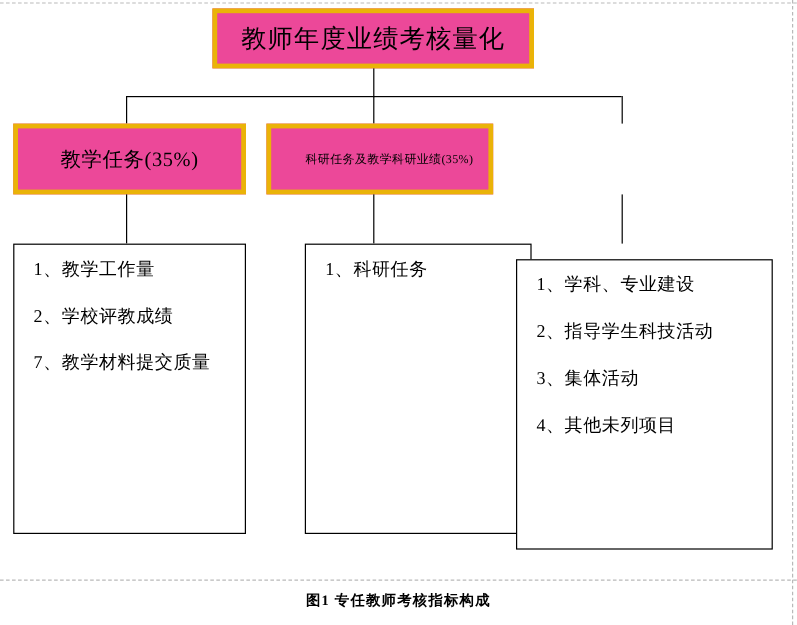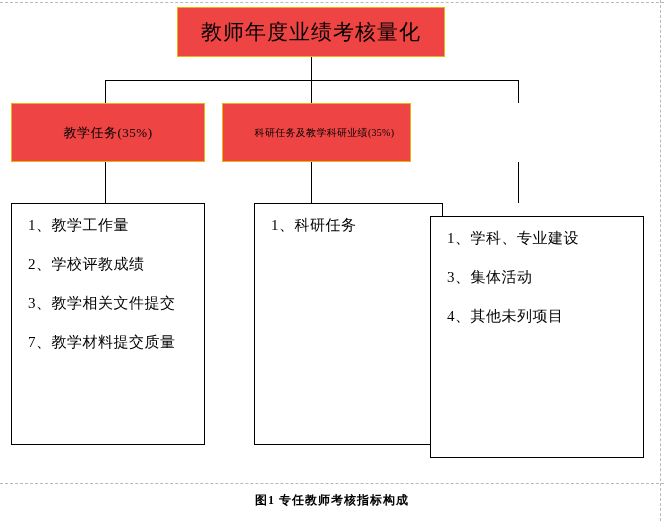--- a/index.html
+++ b/index.html
@@ -32,39 +32,39 @@
   .guide-v {
     position: absolute;
     width: 0;
     border-left: 1px dashed #b9b9b9;
   }
 
   
   .node {
     position: absolute;
     box-sizing: border-box;
-    border: 1px solid #eab308;
-    background: #ef4444;
+    border: 4px solid #eab308;
+    background: #ec4899;
   }
 
   .node-center {
     display: flex;
     align-items: center;
     justify-content: center;
     text-align: center;
   }
 
   .node-title {
     font-size: 21px;
     letter-spacing: 1px;
     white-space: nowrap;
   }
 
   .node-cat {
-    font-size: 13px;
+    font-size: 17px;
     letter-spacing: 0.5px;
     white-space: nowrap;
   }
   .node-cat.small {
     font-size: 10px;
     letter-spacing: 0.3px;
     padding-left: 16px;
   }
 
   
@@ -138,29 +138,29 @@
   </div>
 
 
   <div class="line-v" style="left:105px; top:162px; height:41px;"></div>
   <div class="line-v" style="left:311px; top:162px; height:41px;"></div>
   <div class="line-v" style="left:518px; top:162px; height:41px;"></div>
 
   <div class="detail-list" style="left:11px; top:203px; width:194px; height:242px;">
     <div class="detail-item">1、教学工作量</div>
     <div class="detail-item">2、学校评教成绩</div>
-    <div class="detail-item">3、教学相关文件提交</div>
     <div class="detail-item">7、教学材料提交质量</div>
   </div>
 
   <div class="detail-list" style="left:222px; top:203px; width:189px; height:242px;margin-left:32px;">
     <div class="detail-item">1、科研任务</div>
   </div>
 
   <div class="detail-list" style="left:430px; top:216px; width:214px; height:242px;">
     <div class="detail-item">1、学科、专业建设</div>
+    <div class="detail-item">2、指导学生科技活动</div>
     <div class="detail-item">3、集体活动</div>
     <div class="detail-item">4、其他未列项目</div>
   </div>
 
   <div class="caption" style="top:492px;">图1  专任教师考核指标构成</div>
 
 </div>
 
 </body></html>

